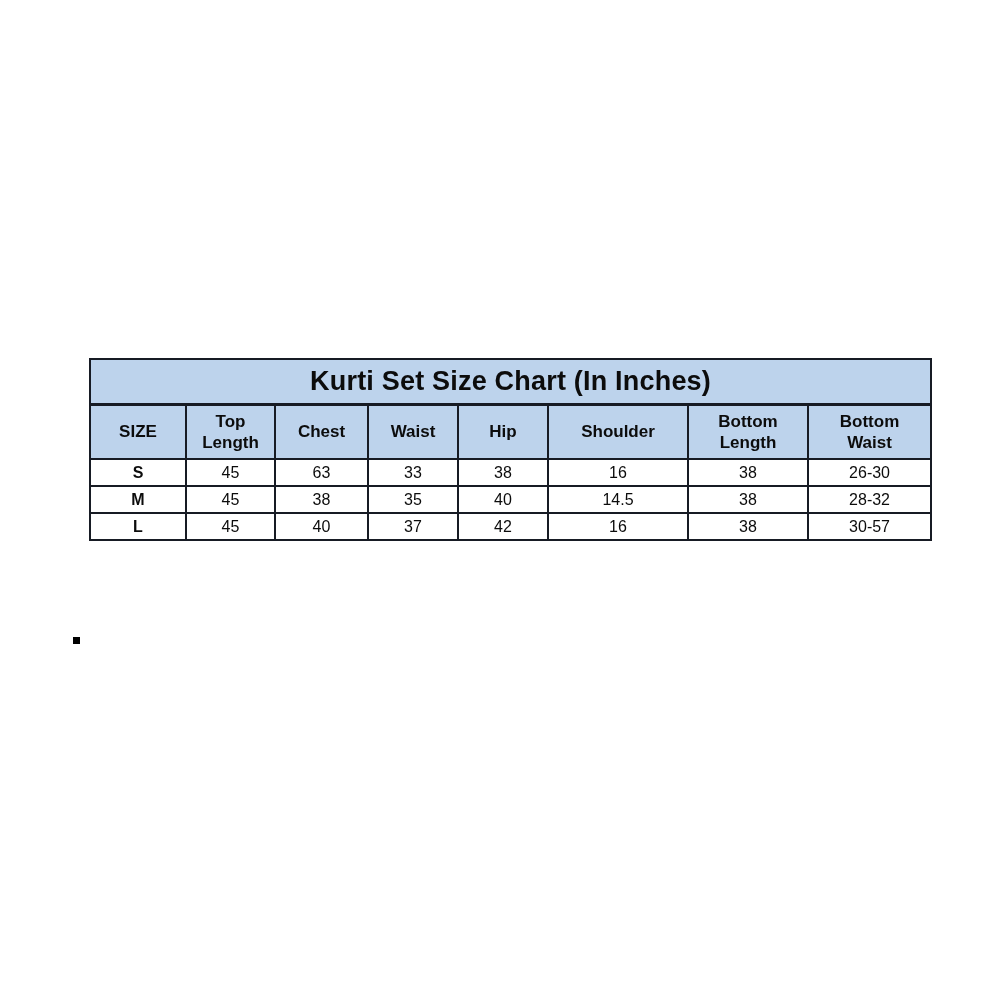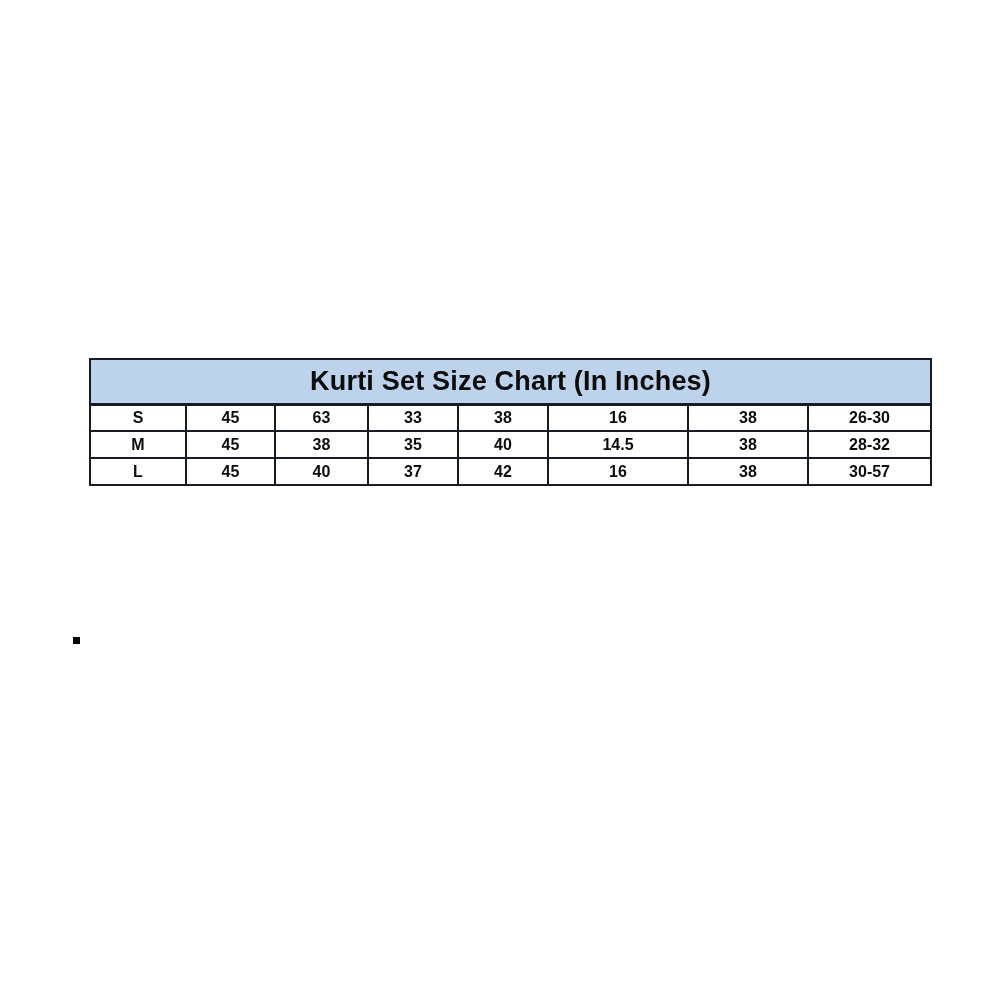--- a/index.html
+++ b/index.html
@@ -48,21 +48,21 @@
     height: 55px;
     background: var(--header-bg);
     font-size: 17px;
     font-weight: 700;
     white-space: pre-line;
     line-height: 1.25;
   }
   tr.data-row td {
     height: 27px;
     font-size: 16px;
-    font-weight: 700;
+    font-weight: 400;
     background: #ffffff;
   }
   tr.data-row td.size-cell {
     font-weight: 700;
   }
   .selection-handle {
     position: absolute;
     left: 73px;
     top: 637px;
     width: 7px;
@@ -81,20 +81,33 @@
         <col style="width:93px">
         <col style="width:90px">
       <col style="width:90px">
         <col style="width:140px">
         <col style="width:120px">
         <col style="width:123px">
     </colgroup>
     <tbody>
       <tr class="title-row">
         <td colspan="8">Kurti Set Size Chart (In Inches)</td>
+      </tr>
+      <tr class="header-row">
+        <th>SIZE</th>
+        <th>Top
+Length</th>
+        <th>Chest</th>
+        <th>Waist</th>
+        <th>Hip</th>
+        <th>Shoulder</th>
+        <th>Bottom
+Length</th>
+        <th>Bottom
+Waist</th>
       </tr>
       <tr class="data-row">
         <td class="size-cell">S</td>
         <td>45</td>
         <td>63</td>
         <td>33</td>
         <td>38</td>
         <td>16</td>
         <td>38</td>
         <td>26-30</td>

